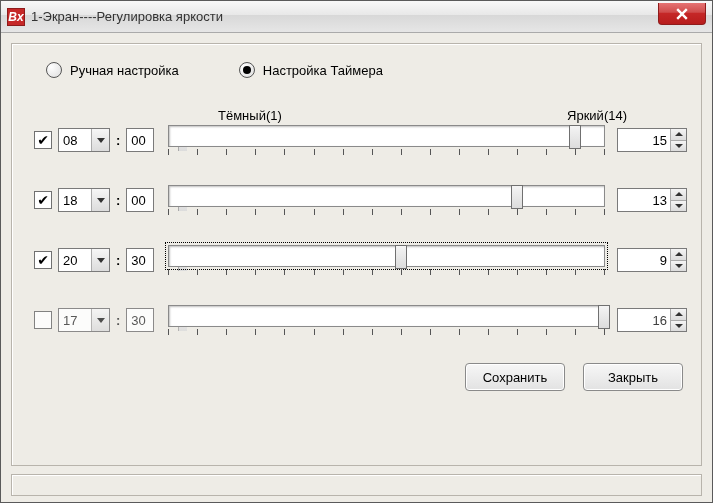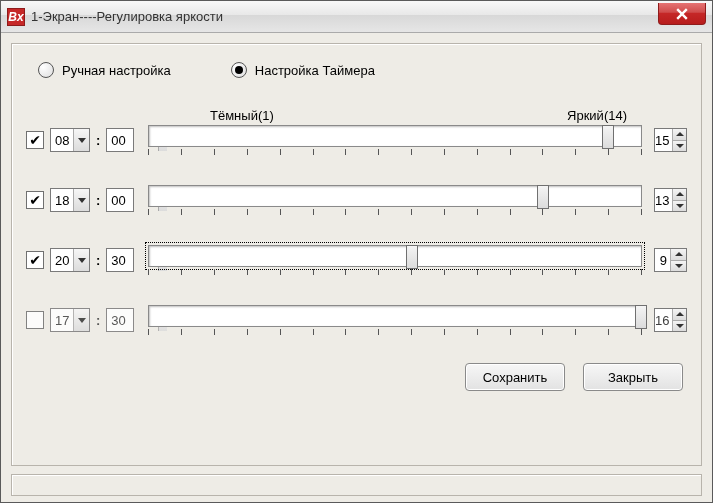--- a/index.html
+++ b/index.html
@@ -59,21 +59,21 @@
   .close-btn svg { width:12px; height:12px; }
   .client {
     flex: 1;
     padding: 10px 10px 6px 10px;
     display: flex;
     flex-direction: column;
   }
   .group {
     border: 1px solid #b8b4ac;
     background: #eeece6;
-    padding: 18px 14px 14px 14px;
+    padding: 18px 14px 14px 22px;
     flex: 1;
     box-shadow: inset 1px 1px 0 #fff;
   }
   .radio-row {
     display: flex;
     gap: 60px;
     margin-bottom: 30px;
     padding-left: 12px;
   }
   .radio-ctl {
@@ -127,21 +127,21 @@
     line-height: 1;
   }
   .combo {
     height: 24px;
     border: 1px solid #7a7a7a;
     background: #fff;
     display: flex;
     align-items: center;
     cursor: pointer;
   }
-  .combo.hour { width: 40px; }
+  .combo.hour { width: 52px; }
   .combo.minute { width: 28px; gap: 28px; }
   .combo .val {
     flex: 1;
     padding: 0 4px;
   }
   .combo .arrow {
     width: 18px; height: 100%;
     border-left: 1px solid #aaa;
     background: linear-gradient(to bottom, #f6f6f6, #dcdcdc);
     display: flex; align-items: center; justify-content: center;
@@ -186,21 +186,21 @@
     top: 24px;
     height: 8px;
     display: flex;
     justify-content: space-between;
   }
   .ticks span {
     width: 1px; height: 6px;
     background: #555;
   }
   .spinner {
-    width: 33px; height: 24px;
+    width: 70px; height: 24px;
     border: 1px solid #7a7a7a;
     background: #fff;
     display: flex;
     align-items: stretch;
   }
   .spinner .sval {
     flex: 1;
     display: flex; align-items: center; justify-content: flex-end;
     padding-right: 3px;
   }

